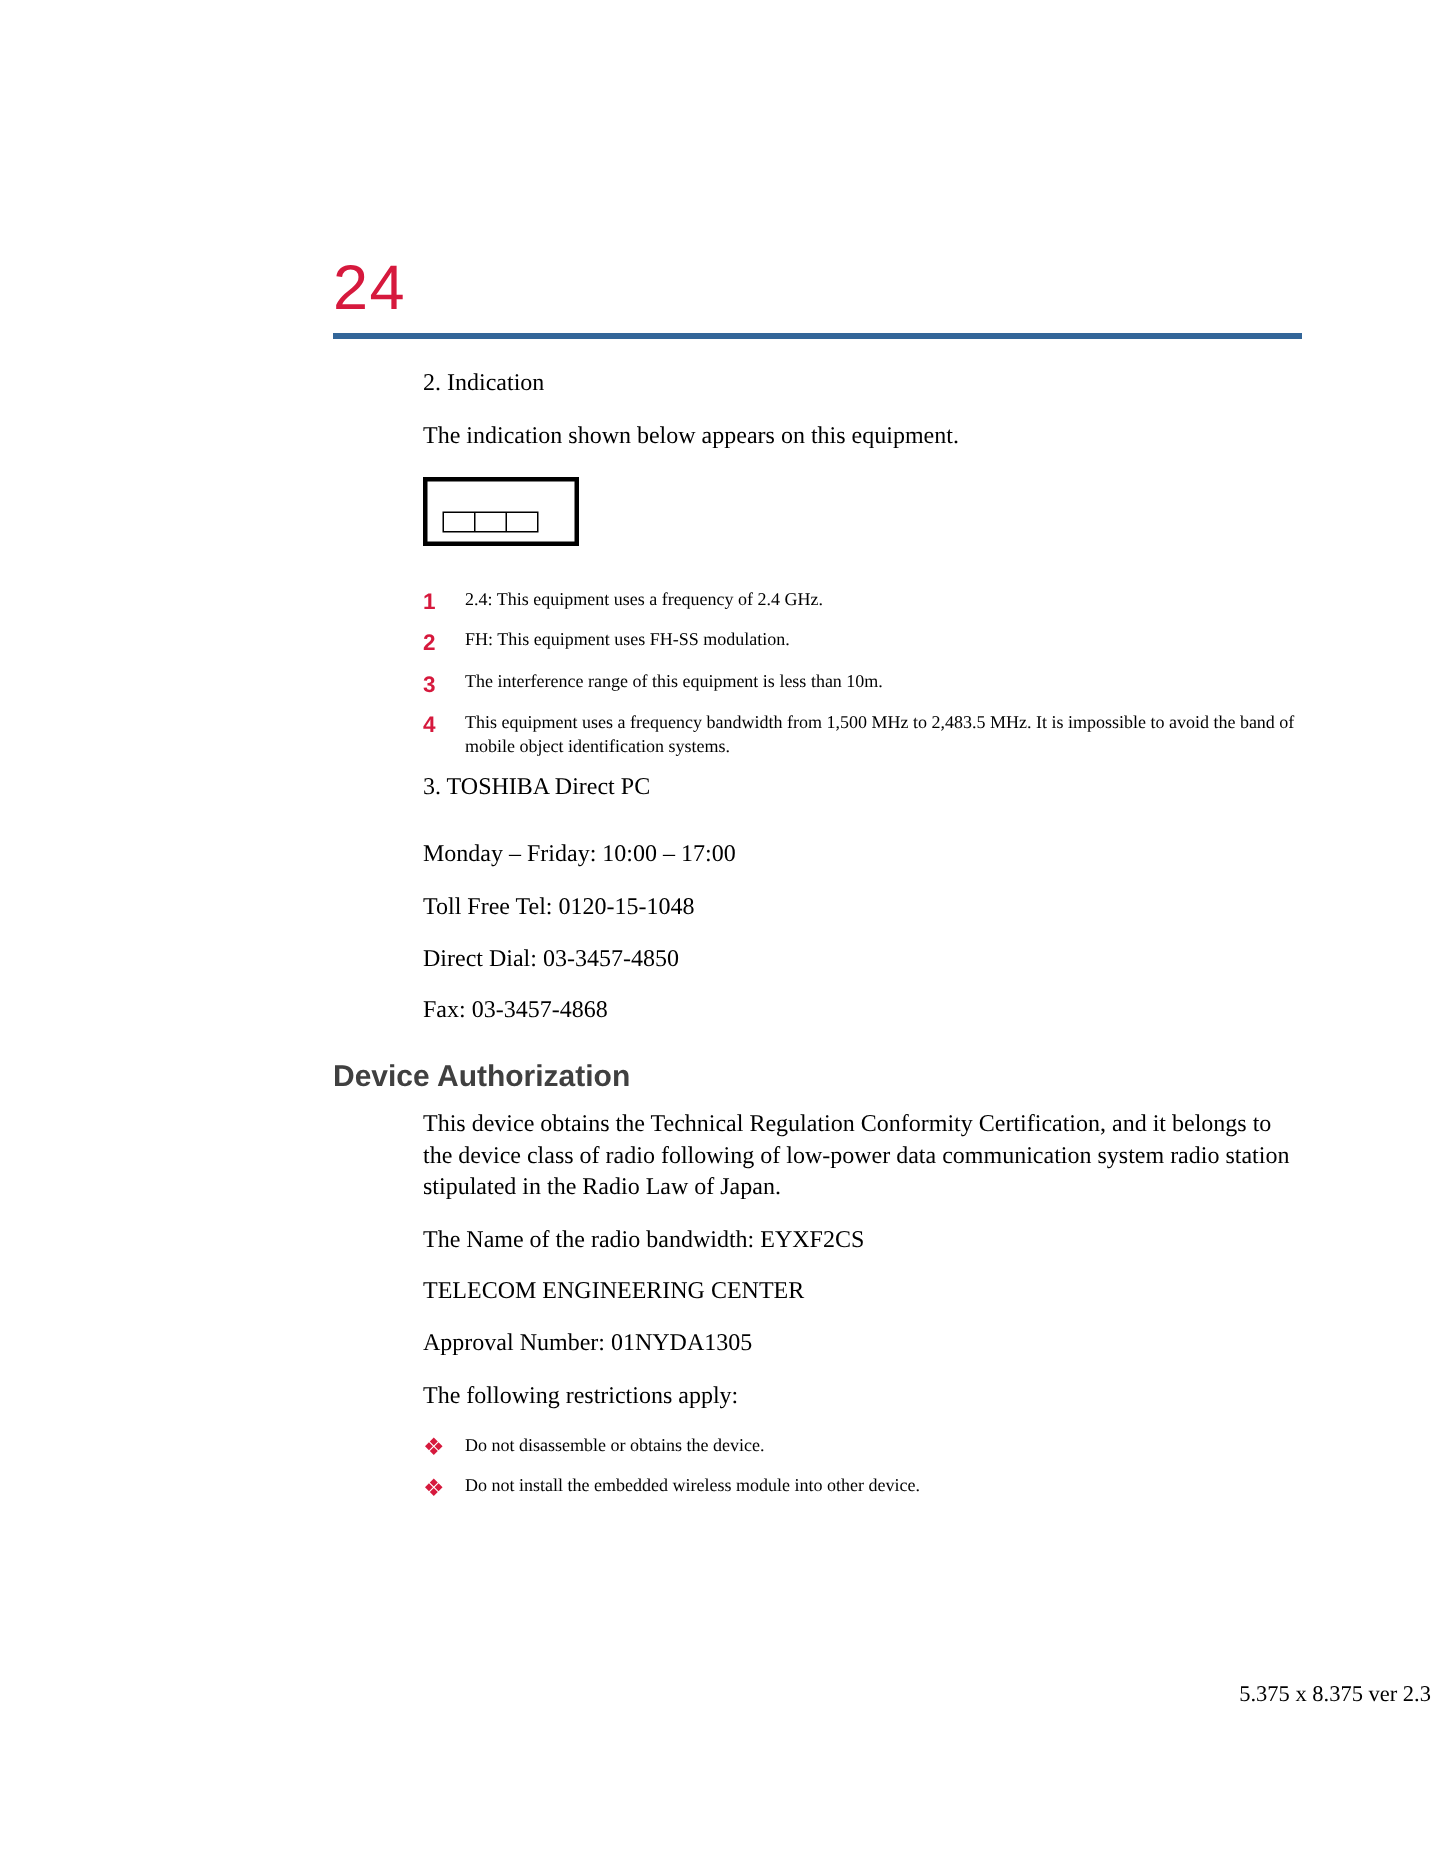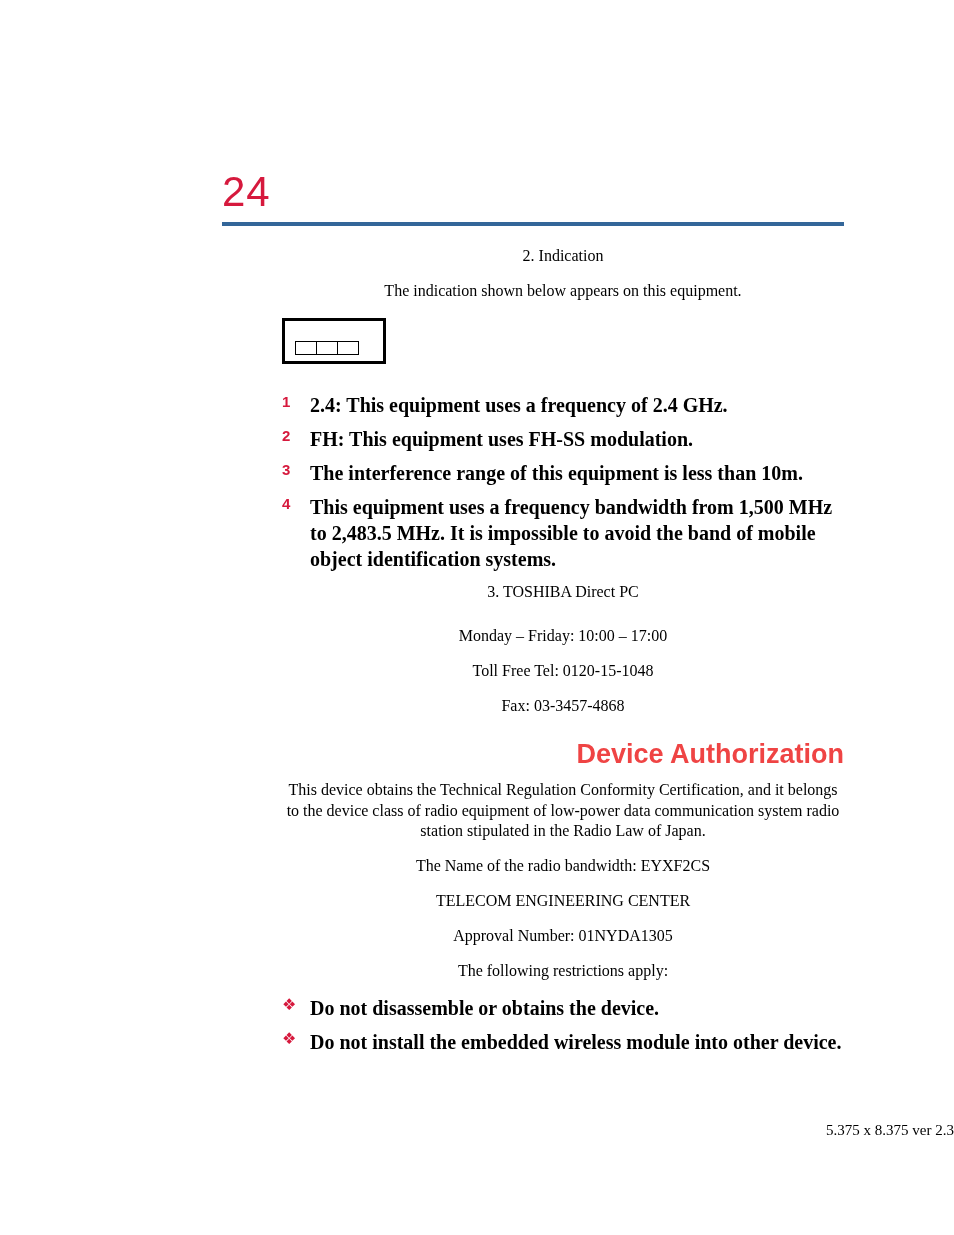--- a/index.html
+++ b/index.html
@@ -6,21 +6,21 @@
     margin: 0;
     padding: 0;
     background: #ffffff;
     font-family: "Times New Roman", Times, serif;
     color: #000;
     width: 954px;
     height: 1235px;
     position: relative;
   }
   .page {
-    padding: 168px 110px 0 222px;
+    padding: 168px 86px 0 222px;
     box-sizing: border-box;
   }
   .page-number {
     font-family: Arial, Helvetica, sans-serif;
     font-size: 42px;
     color: #d6193d;
     font-weight: 400;
     margin: 0 0 6px 0;
     letter-spacing: 1px;
   }
@@ -29,21 +29,20 @@
     background: #336699;
     margin: 0 0 20px 0;
   }
   .body-text {
     font-size: 16px;
     line-height: 1.3;
     margin-left: 60px;
   }
   .para {
     margin: 0 0 14px 0;
-    text-align: center;
   }
   .indication-box {
     border: 3px solid #000;
     width: 104px;
     height: 46px;
     margin: 16px 0 28px 0;
     position: relative;
     box-sizing: border-box;
   }
   .inner-grid {
@@ -70,31 +69,29 @@
   }
   .num {
     font-family: Arial, Helvetica, sans-serif;
     font-size: 15px;
     font-weight: bold;
     color: #d6193d;
     width: 28px;
     flex-shrink: 0;
   }
   .num-text {
-    font-size: 20px;
+    font-size: 12px;
     line-height: 1.3;
-    font-weight: bold;
   }
   .section-heading {
     font-family: Arial, Helvetica, sans-serif;
-    font-size: 27px;
+    font-size: 20px;
     font-weight: bold;
-    color: #ef4444;
+    color: #404040;
     margin: 22px 0 10px 0;
-    text-align: right;
   }
   .bullet-list {
     margin: 6px 0 0 0;
   }
   .bullet-item {
     display: flex;
     align-items: flex-start;
     margin-bottom: 8px;
   }
   .bullet-icon {
@@ -149,28 +146,29 @@
       </div>
       <div class="num-item">
         <div class="num">4</div>
         <div class="num-text">This equipment uses a frequency bandwidth from 1,500 MHz to 2,483.5 MHz. It is impossible to avoid the band of mobile object identification systems.</div>
       </div>
     </div>
 
     <p class="para" style="margin-bottom:24px">3. TOSHIBA Direct PC</p>
     <p class="para">Monday – Friday: 10:00 – 17:00</p>
     <p class="para">Toll Free Tel: 0120-15-1048</p>
+    <p class="para">Direct Dial: 03-3457-4850</p>
     <p class="para">Fax: 03-3457-4868</p>
 
   </div>
 
   <div class="section-heading">Device Authorization</div>
 
   <div class="body-text">
-    <p class="para">This device obtains the Technical Regulation Conformity Certification, and it belongs to the device class of radio equipment of low-power data communication system radio station stipulated in the Radio Law of Japan.</p>
+    <p class="para">This device obtains the Technical Regulation Conformity Certification, and it belongs to the device class of radio following of low-power data communication system radio station stipulated in the Radio Law of Japan.</p>
     <p class="para">The Name of the radio bandwidth: EYXF2CS</p>
     <p class="para">TELECOM ENGINEERING CENTER</p>
     <p class="para">Approval Number: 01NYDA1305</p>
     <p class="para">The following restrictions apply:</p>
 
     <div class="bullet-list">
       <div class="bullet-item">
         <div class="bullet-icon">❖</div>
         <div class="num-text">Do not disassemble or obtains the device.</div>
       </div>

